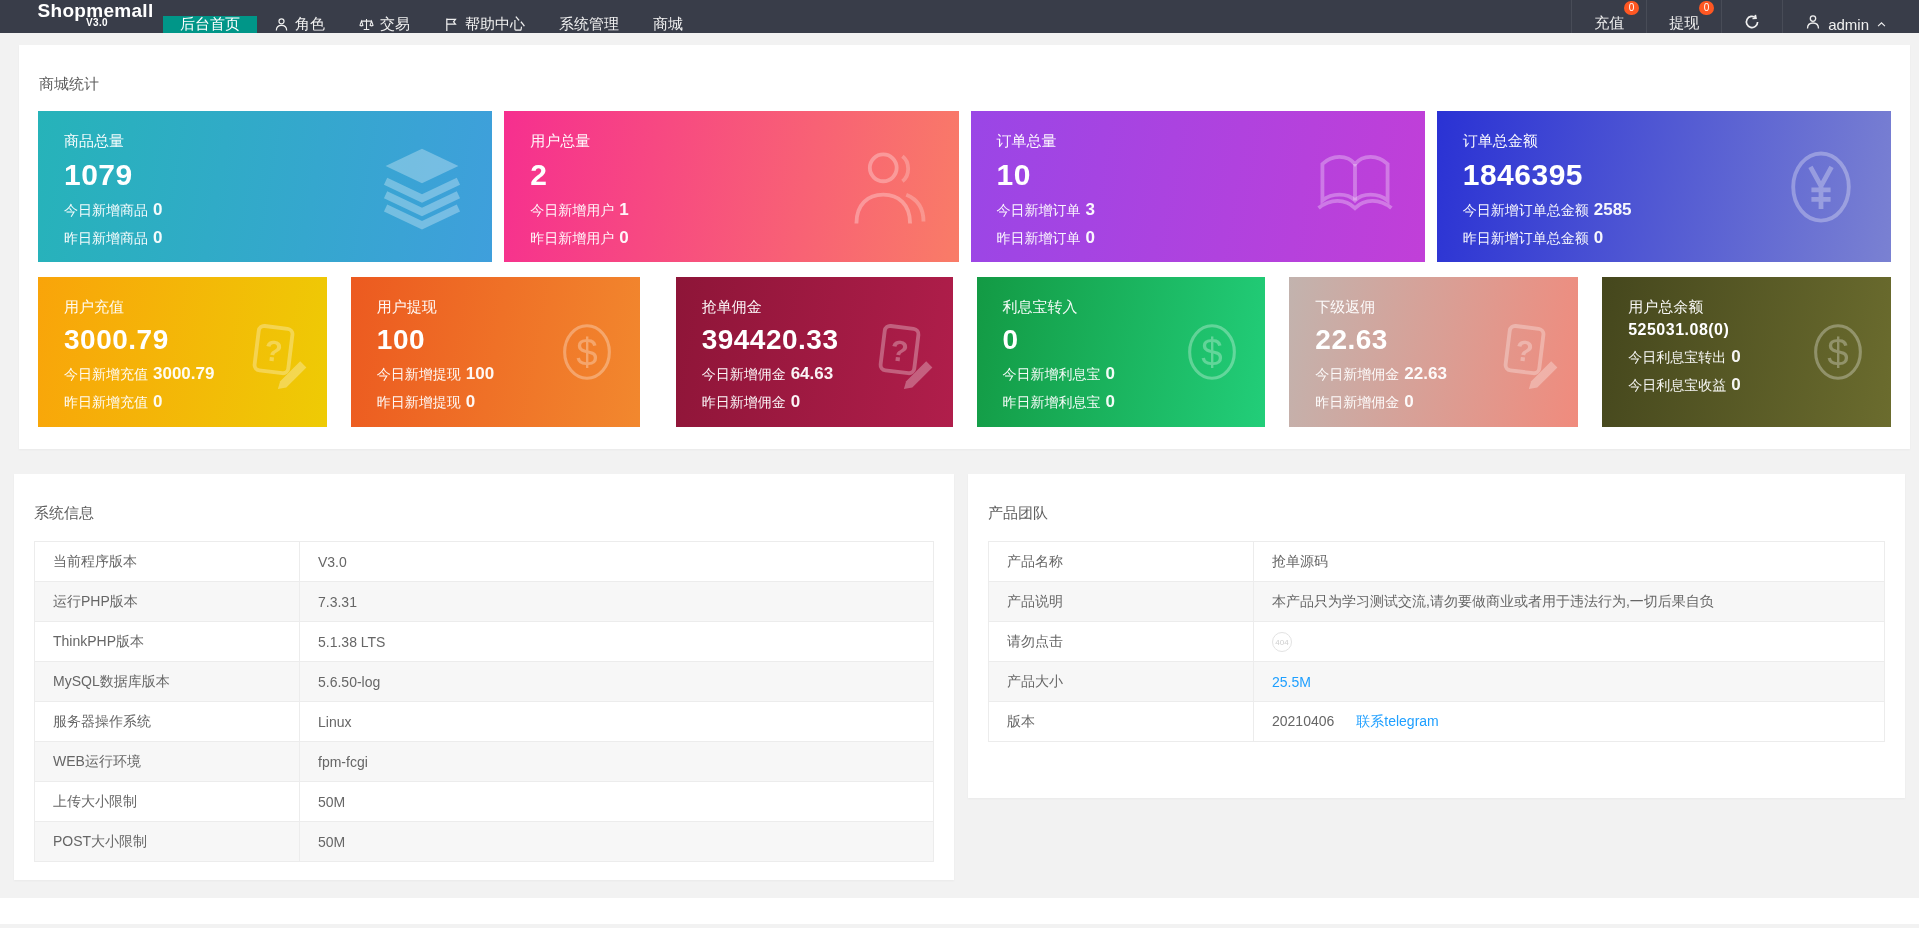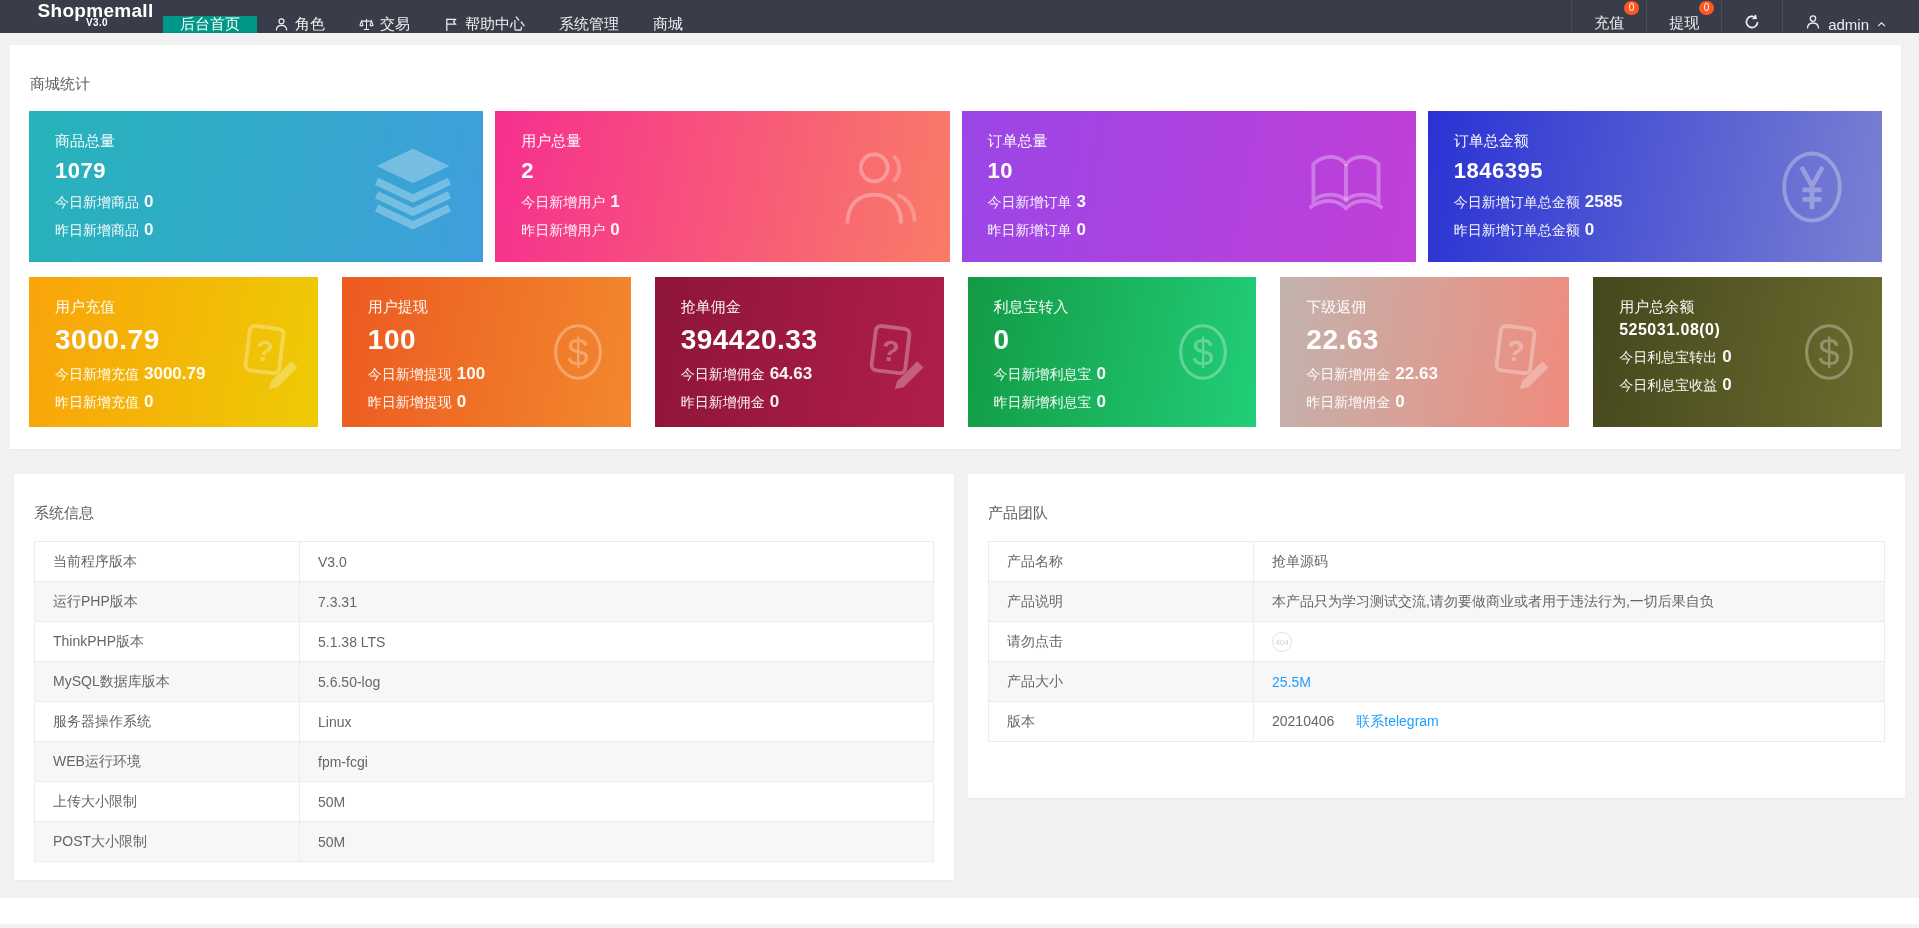--- a/index.html
+++ b/index.html
@@ -35,33 +35,33 @@
   }
   .nr-item svg { width:16px; height:16px; }
   .nr-badge {
     position:absolute; top:1px; right:7px; background:#FF5722; color:#fff;
     font-size:10px; line-height:14px; min-width:15px; height:14px;
     border-radius:8px; text-align:center; padding:0 3px;
   }
   .caret svg { width:11px; height:11px; }
   
   .panel { position:absolute; background:#fff; box-shadow:0 1px 2px rgba(0,0,0,.04); }
-  .panel-stats { left:10px; top:45px; width:1891px; height:404px; }
+  .panel-stats { left:19px; top:45px; width:1891px; height:404px; }
   .panel-sys   { left:14px; top:474px; width:940px; height:406px; }
   .panel-team  { left:968px; top:474px; width:937px; height:324px; }
   .panel-title { padding:30px 0 0 20px; font-size:15px; color:#5e5e5e; }
   
   .cards { margin:17px 19px 0; }
   .cards-row1 { display:grid; grid-template-columns:repeat(4,1fr); gap:12px; }
   .cards-row1 .card { height:151px; }
   .cards-row2 { display:grid; grid-template-columns:repeat(6,1fr); gap:24px; margin-top:15px; }
   .cards-row2 .card { height:150px; }
   .card { position:relative; color:#fff; padding:21px 0 0 26px; overflow:hidden; }
   .c-title { font-size:15px; color:rgba(255,255,255,.96); }
-  .c-value { font-size:22px; font-weight:bold; margin-top:7px; letter-spacing:.5px; }
+  .c-value { font-size:30px; font-weight:bold; margin-top:7px; letter-spacing:.5px; }
   .cards-row2 .c-value { font-size:28px; }
   .card.small-value .c-value { font-size:16px; margin-top:4px; }
   .c-line { font-size:14px; margin-top:8px; color:rgba(255,255,255,.95); }
   .c-line b { font-size:17px; margin-left:5px; }
   .c-icon {
     position:absolute; right:24px; top:50%; transform:translateY(-50%);
     width:92px; height:92px; color:rgba(255,255,255,.30);
   }
   .cards-row2 .c-icon { width:74px; height:74px; right:16px; }
   .c-icon svg { width:100%; height:100%; }
@@ -227,21 +227,21 @@
         <div class="card" style="background: linear-gradient(100deg, rgb(236, 90, 32), rgb(242, 136, 46));">
           <div class="c-title">用户提现</div>
           <div class="c-value">100</div>
           <div class="c-line"><span>今日新增提现</span><b>100</b></div>
           <div class="c-line"><span>昨日新增提现</span><b>0</b></div>
           <span class="c-icon"><svg viewBox="0 0 96 96" fill="none" stroke="currentColor">
               <ellipse cx="48" cy="48" rx="29" ry="34" stroke-width="4"></ellipse>
               <text x="48" y="66" font-size="50" fill="currentColor" stroke="none" text-anchor="middle" font-family="inherit">$</text>
             </svg></span>
         </div>
-        <div class="card" style="background: linear-gradient(100deg, rgb(142, 21, 56), rgb(176, 30, 75));">
+        <div class="card" style="background: linear-gradient(100deg, rgb(142, 21, 56), rgb(176, 30, 75)); margin-left: 12px;">
           <div class="c-title">抢单佣金</div>
           <div class="c-value">394420.33</div>
           <div class="c-line"><span>今日新增佣金</span><b>64.63</b></div>
           <div class="c-line"><span>昨日新增佣金</span><b>0</b></div>
           <span class="c-icon"><svg viewBox="0 0 96 96" fill="none" stroke="currentColor">
               <g transform="rotate(7 48 48)">
                 <rect x="25" y="16" width="44" height="58" rx="7" stroke-width="5"></rect>
                 <text x="47" y="60" font-size="38" font-weight="bold" fill="currentColor" stroke="none" text-anchor="middle" font-family="inherit">?</text>
               </g>
               <path d="M56 86 L82 60 L90 68 L64 94 L53 96 Z" fill="currentColor" stroke="none"></path>

